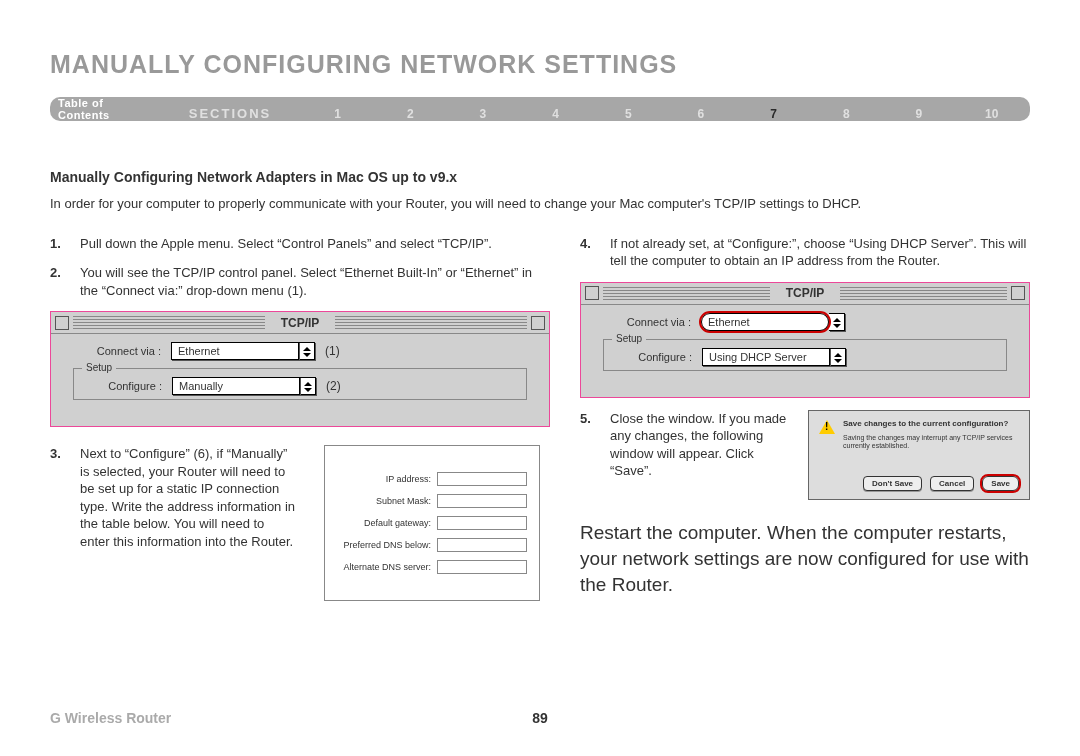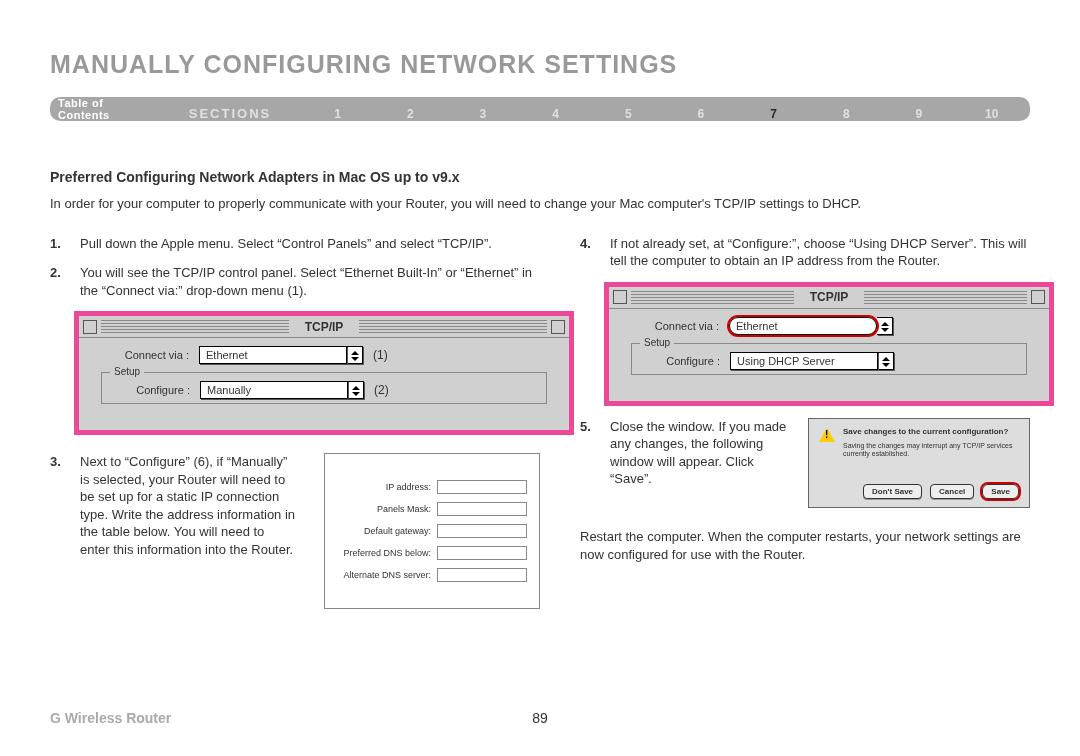--- a/index.html
+++ b/index.html
@@ -26,32 +26,32 @@
   .col { flex: 1; min-width: 0; }
   .col-left { flex: 0 0 490px; }
   .col-right { flex: 1; }
 
   
   .item { display: flex; gap: 10px; font-size: 13px; line-height: 1.35; margin-bottom: 12px; }
   .item .num { font-weight: 700; min-width: 20px; }
   .item .txt { flex: 1; }
 
   
-  .tcpip-window { border: 5px solid #ec4899; background: #d0d0d0; width: 500px; position: relative; margin-left: 24px; }
+  .tcpip-window { border: 1px solid #ec4899; background: #d0d0d0; width: 500px; position: relative; }
   .tcpip-title { background: #d0d0d0; height: 22px; border-bottom: 1px solid #888; display: flex; align-items: center; justify-content: center; position: relative; }
   .tcpip-title .wb { border: 1px solid #555; width: 14px; height: 14px; background: #d0d0d0; position: absolute; }
   .tcpip-title .wb.left { left: 4px; }
   .tcpip-title .wb.right { right: 4px; }
   .tcpip-title .tt { font-size: 12px; font-weight: 700; padding: 0 16px; background: #d0d0d0; position: relative; z-index: 2; }
   .tcpip-title .stripes { position: absolute; left: 22px; right: 22px; top: 4px; height: 14px;
     background: repeating-linear-gradient(to bottom, #888 0, #888 1px, #d0d0d0 1px, #d0d0d0 3px); }
   .tcpip-body { padding: 8px 10px 18px 10px; }
   .tcpip-row { display: flex; align-items: center; font-size: 11px; margin-bottom: 8px; }
   .tcpip-row .lbl { width: 110px; text-align: right; padding-right: 10px; font-family: Geneva, sans-serif; }
-  .tcpip-row .select { border: 1px solid #000; background: #fff; height: 18px; width: 148px; display: flex; align-items: center; padding: 0 6px; font-size: 11px; position: relative; box-shadow: 1px 1px 0 #555; }
+  .tcpip-row .select { border: 1px solid #000; background: #fff; height: 18px; width: 128px; display: flex; align-items: center; padding: 0 6px; font-size: 11px; position: relative; box-shadow: 1px 1px 0 #555; }
   .tcpip-row .select-caret { border: 1px solid #000; border-left: none; width: 16px; height: 18px; display: flex; align-items: center; justify-content: center; background: #fff; box-shadow: 1px 1px 0 #555; }
   .tcpip-row .select-caret::before { content: ""; width: 0; height: 0; border-left: 4px solid transparent; border-right: 4px solid transparent; border-bottom: 4px solid #000; position: relative; top: -2px; }
   .tcpip-row .select-caret::after { content: ""; width: 0; height: 0; border-left: 4px solid transparent; border-right: 4px solid transparent; border-top: 4px solid #000; position: absolute; margin-top: 8px; }
   .tcpip-row .callout { margin-left: 10px; font-size: 12px; }
   .setup-box { border: 1px solid #888; margin: 0 12px 8px 12px; padding: 8px 0 2px 0; position: relative; }
   .setup-box .legend { position: absolute; top: -7px; left: 8px; background: #d0d0d0; padding: 0 4px; font-size: 10px; }
 
   
   .ip-fields { border: 1px solid #888; background: #fff; padding: 26px 12px; width: 216px; }
   .ip-fields .fr { display: flex; align-items: center; margin-bottom: 8px; }
@@ -72,21 +72,21 @@
   .save-dialog .btn.primary { outline: 2px solid #c00; outline-offset: 0; border-radius: 6px; }
 
   
   .step3-row { display: flex; gap: 28px; align-items: flex-start; margin-top: 18px; }
   .step3-row .item { margin-bottom: 0; flex: 1; }
   .step5-row { display: flex; gap: 20px; align-items: flex-start; margin-top: 12px; }
 
   
   .footer { position: absolute; bottom: 30px; left: 50px; right: 50px; display: flex; align-items: center; }
   .footer .product { color: #aaa; font-size: 14px; font-weight: 700; }
-  .footer .pagenum { position: absolute; left: 50%; transform: translateX(-50%); font-size: 14px; font-weight: 400; text-align: center; }
+  .footer .pagenum { position: absolute; left: 50%; transform: translateX(-50%); font-size: 14px; font-weight: 700; text-align: center; }
 </style>
 </head>
 <body>
 
 <div class="page">
 
   <div class="page-title">Manually Configuring Network Settings</div>
 
   <div class="nav">
     <span class="toc">Table of Contents</span>
@@ -97,21 +97,21 @@
     <span class="section-num">4</span>
     <span class="section-num">5</span>
     <span class="section-num">6</span>
     <span class="section-num active">7</span>
     <span class="section-num">8</span>
     <span class="section-num">9</span>
     <span class="section-num">10</span>
   </div>
 
   <div class="content">
-    <div class="subheading">Preferred Configuring Network Adapters in Mac OS up to v9.x</div>
+    <div class="subheading">Manually Configuring Network Adapters in Mac OS up to v9.x</div>
     <div class="intro">In order for your computer to properly communicate with your Router, you will need to change your Mac computer's TCP/IP settings to DHCP.</div>
 
     <div class="cols">
 
       <div class="col col-left">
         <div class="item">
           <span class="num">1.</span>
           <span class="txt">Pull down the Apple menu. Select “Control Panels” and select “TCP/IP”.</span>
         </div>
         <div class="item">
@@ -149,21 +149,21 @@
           <div class="item" style="width:240px;">
             <span class="num">3.</span>
             <span class="txt">Next to “Configure” (6), if “Manually” is selected, your Router will need to be set up for a static IP connection type. Write the address information in the table below. You will need to enter this information into the Router.</span>
           </div>
           <div class="ip-fields">
             <div class="fr">
                 <span class="fl">IP address:</span>
                 <span class="fi"></span>
               </div>
             <div class="fr">
-                <span class="fl">Panels Mask:</span>
+                <span class="fl">Subnet Mask:</span>
                 <span class="fi"></span>
               </div>
             <div class="fr">
                 <span class="fl">Default gateway:</span>
                 <span class="fi"></span>
               </div>
             <div class="fr">
                 <span class="fl">Preferred DNS below:</span>
                 <span class="fi"></span>
               </div>
@@ -219,21 +219,21 @@
               </div>
             </div>
             <div class="sd-buttons">
               <span class="btn">Don't Save</span>
               <span class="btn">Cancel</span>
               <span class="btn primary">Save</span>
             </div>
           </div>
         </div>
 
-        <div style="font-size:13px; line-height:1.35; margin-top:20px;">Restart the computer. When the computer restarts, your network settings are now configured for use with the Router.</div>
+        <div style="font-size:19px; line-height:1.35; margin-top:20px;">Restart the computer. When the computer restarts, your network settings are now configured for use with the Router.</div>
       </div>
     </div>
   </div>
 </div>
 
 <div class="footer">
   <span class="product">G Wireless Router</span>
   <span class="pagenum">89</span>
 </div>
 

